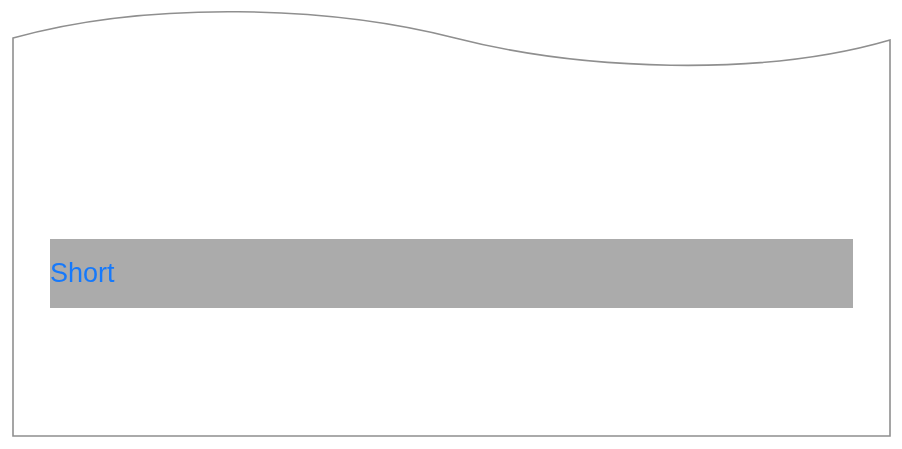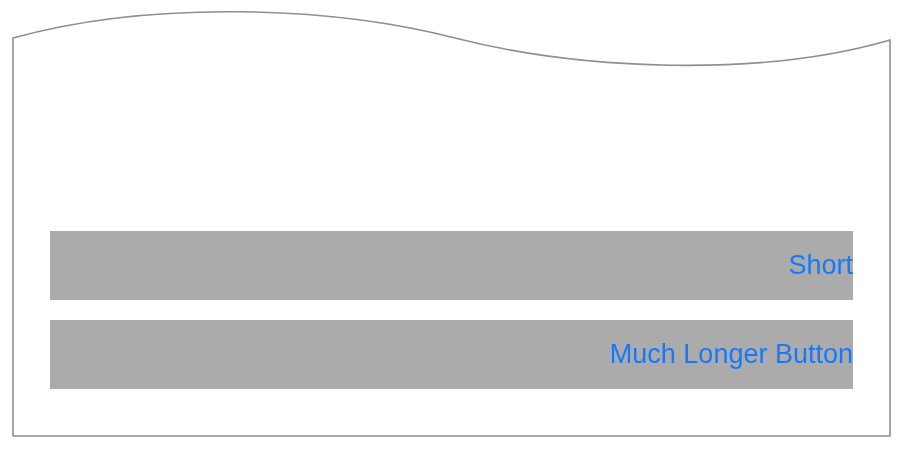--- a/index.html
+++ b/index.html
@@ -41,38 +41,38 @@
   }
   .stack-button{
     height:69px;
     width:100%;
     border:none;
     background:var(--button-bg);
     color:var(--button-text);
     font-family:"Liberation Sans", sans-serif;
     font-size:27px;
     font-weight:400;
-    text-align:right;
+    text-align:left;
     line-height:69px;
     cursor:pointer;
     display:block;
+    margin-top:8px;
   }
 </style>
 </head>
 <body>
 
 <div class="stage">
 
   <svg class="torn-frame" viewBox="0 0 902 449" xmlns="http://www.w3.org/2000/svg" aria-hidden="true">
     <path d="M 13 38
              C 150 0 330 6 455 38
              C 580 70 760 78 890 40
              L 890 436
              L 13 436
              Z"></path>
   </svg>
 
   <div class="button-stack">
     <button class="stack-button">Short</button>
-    <button class="stack-button">Much Longer Button</button>
   </div>
 
 </div>
 
 </body></html>

